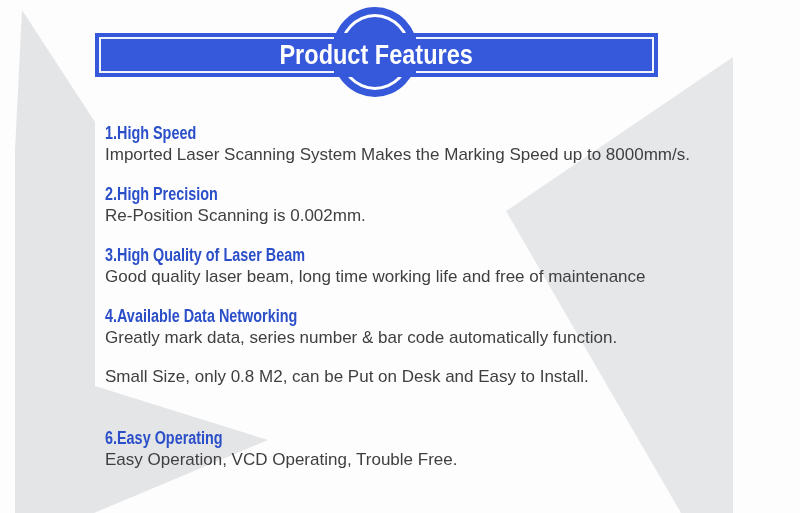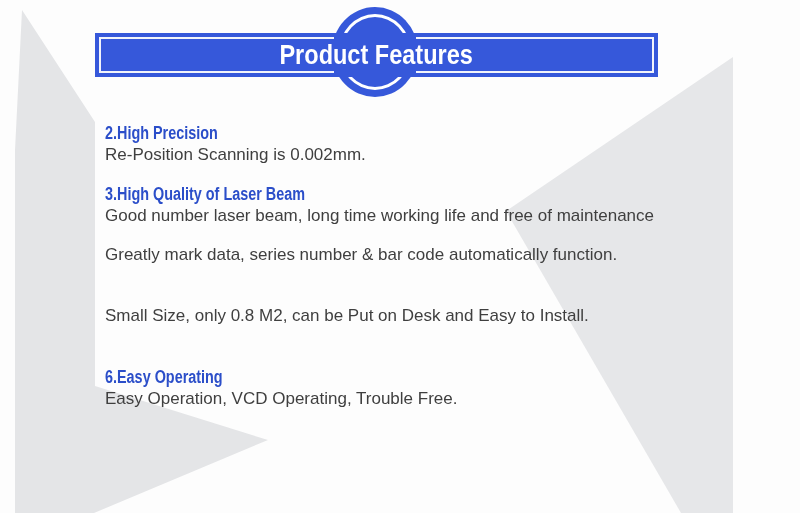--- a/index.html
+++ b/index.html
@@ -95,28 +95,33 @@
     <div class="banner-bar-inner"></div>
   </div>
   <div class="banner-circle-core"></div>
   <div class="banner-title">
     <span class="condensed">Product Features</span>
   </div>
 </div>
 
 <div class="features">
   <div class="feature">
+    <p class="feature-heading"><span class="condensed">1.High Speed</span></p>
+    <p class="feature-body">Imported Laser Scanning System Makes the Marking Speed up to 8000mm/s.</p>
+  </div>
+  <div class="feature">
     <p class="feature-heading"><span class="condensed">2.High Precision</span></p>
     <p class="feature-body">Re-Position Scanning is 0.002mm.</p>
   </div>
   <div class="feature">
     <p class="feature-heading"><span class="condensed">3.High Quality of Laser Beam</span></p>
-    <p class="feature-body">Good number laser beam, long time working life and free of maintenance</p>
+    <p class="feature-body">Good quality laser beam, long time working life and free of maintenance</p>
   </div>
   <div class="feature">
+    <p class="feature-heading"><span class="condensed">4.Available Data Networking</span></p>
     <p class="feature-body">Greatly mark data, series number &amp; bar code automatically function.</p>
   </div>
   <div class="feature">
     <p class="feature-body">Small Size, only 0.8 M2, can be Put on Desk and Easy to Install.</p>
   </div>
   <div class="feature">
     <p class="feature-heading"><span class="condensed">6.Easy Operating</span></p>
     <p class="feature-body">Easy Operation, VCD Operating, Trouble Free.</p>
   </div>
 </div>

